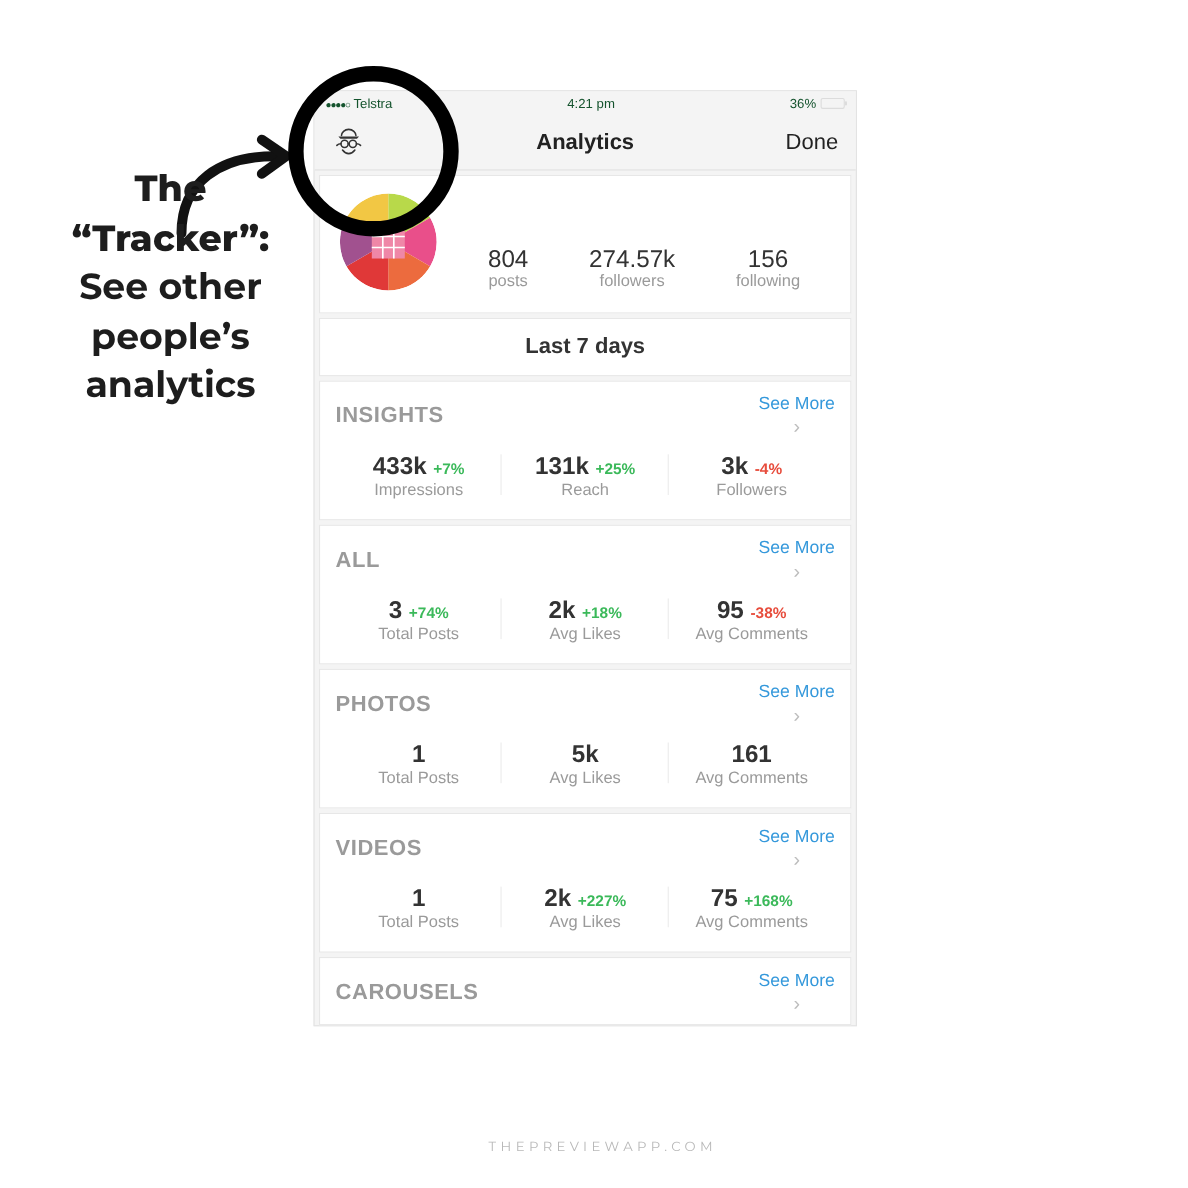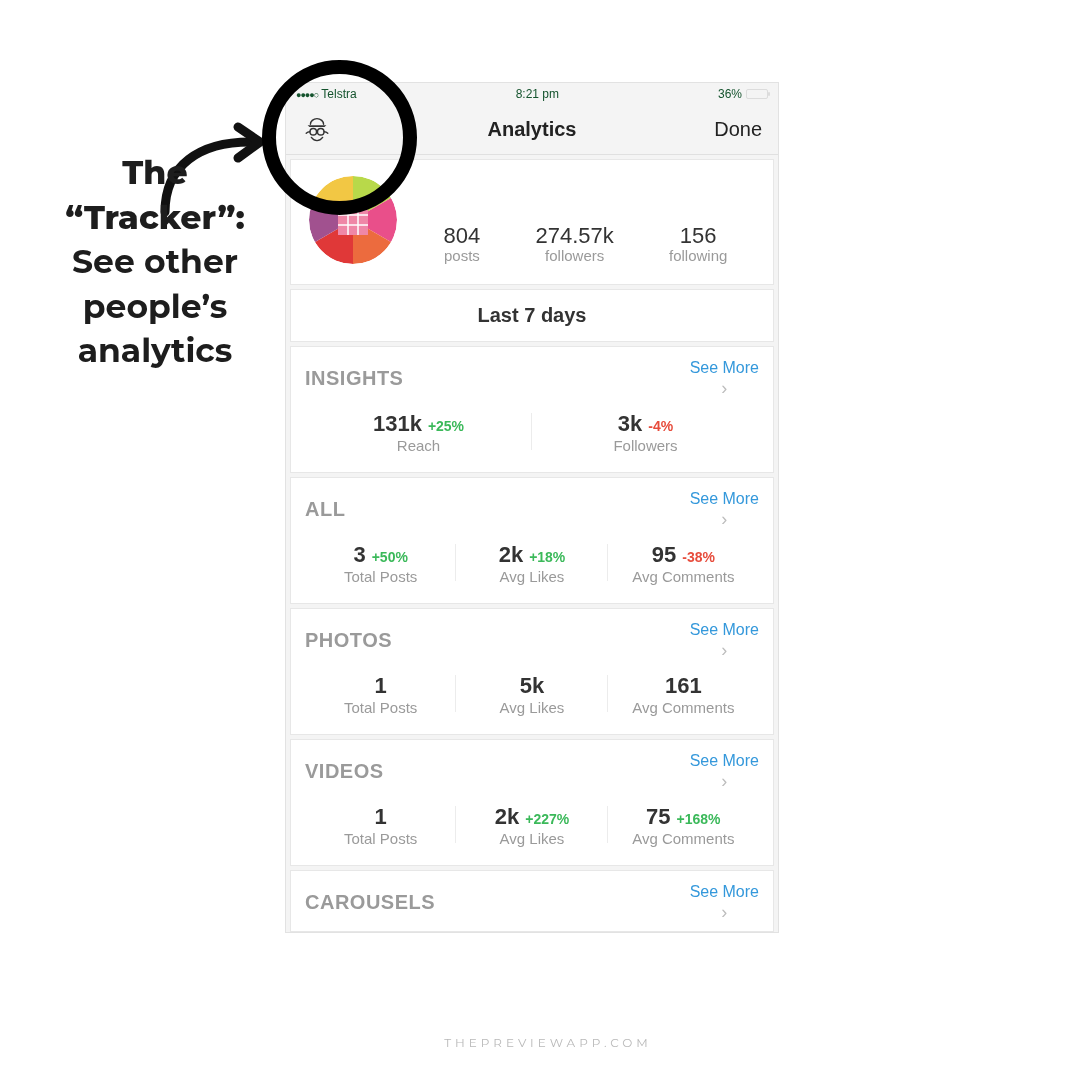--- a/index.html
+++ b/index.html
@@ -203,21 +203,21 @@
   <div class="light">analytics</div>
 </div>
 
 <div class="phone">
 
   <div class="statusbar">
     <div>
       <span style="font-size:9px;letter-spacing:-1px">●●●●○</span>
       <span>Telstra</span>
     </div>
-    <div>8:21 pm</div>
+    <div>4:21 pm</div>
     <div class="sb-right">
       <span>36%</span>
       <span class="battery"><span class="fill"></span></span>
     </div>
   </div>
 
   <div class="navbar">
     <div class="left">
       <span>
         <svg width="30" height="30" viewBox="0 0 64 64" fill="none" stroke="#333" stroke-width="3" stroke-linecap="round" stroke-linejoin="round">
@@ -283,20 +283,27 @@
     <div class="sec-head">
       <div class="sec-title">INSIGHTS</div>
       <div class="see-more">
         <span>See More</span>
           <span class="chev">›</span>
       </div>
     </div>
     <div class="metrics">
       <div class="metric">
         <div class="m-valrow">
+            <span class="m-val">433k</span>
+            <span class="m-delta up">+7%</span>
+          </div>
+        <div class="m-lbl">Impressions</div>
+      </div>
+      <div class="metric">
+        <div class="m-valrow">
             <span class="m-val">131k</span>
             <span class="m-delta up">+25%</span>
           </div>
         <div class="m-lbl">Reach</div>
       </div>
       <div class="metric">
         <div class="m-valrow">
             <span class="m-val">3k</span>
             <span class="m-delta down">-4%</span>
           </div>
@@ -310,21 +317,21 @@
       <div class="sec-title">ALL</div>
       <div class="see-more">
         <span>See More</span>
           <span class="chev">›</span>
       </div>
     </div>
     <div class="metrics">
       <div class="metric">
         <div class="m-valrow">
             <span class="m-val">3</span>
-            <span class="m-delta up">+50%</span>
+            <span class="m-delta up">+74%</span>
           </div>
         <div class="m-lbl">Total Posts</div>
       </div>
       <div class="metric">
         <div class="m-valrow">
             <span class="m-val">2k</span>
             <span class="m-delta up">+18%</span>
           </div>
         <div class="m-lbl">Avg Likes</div>
       </div>

